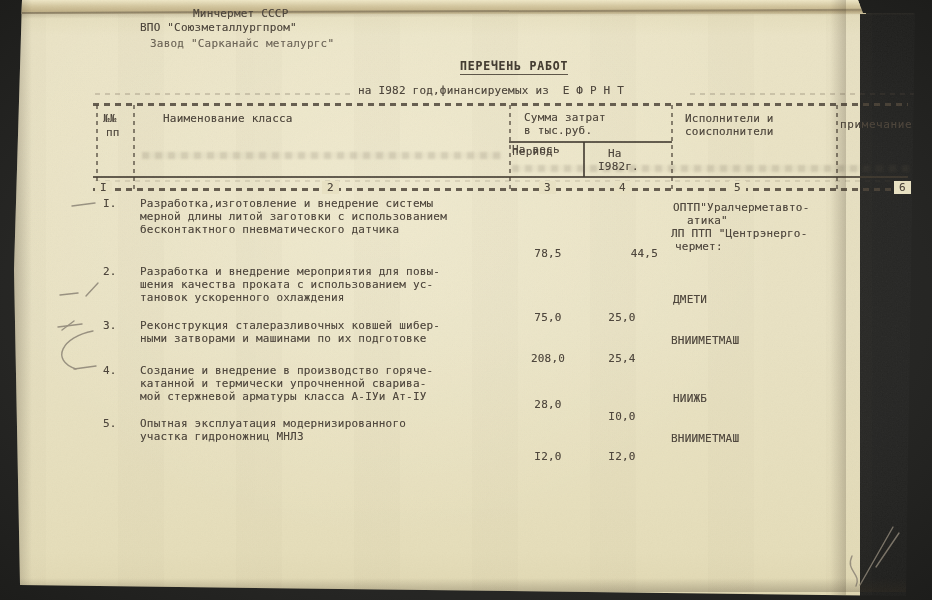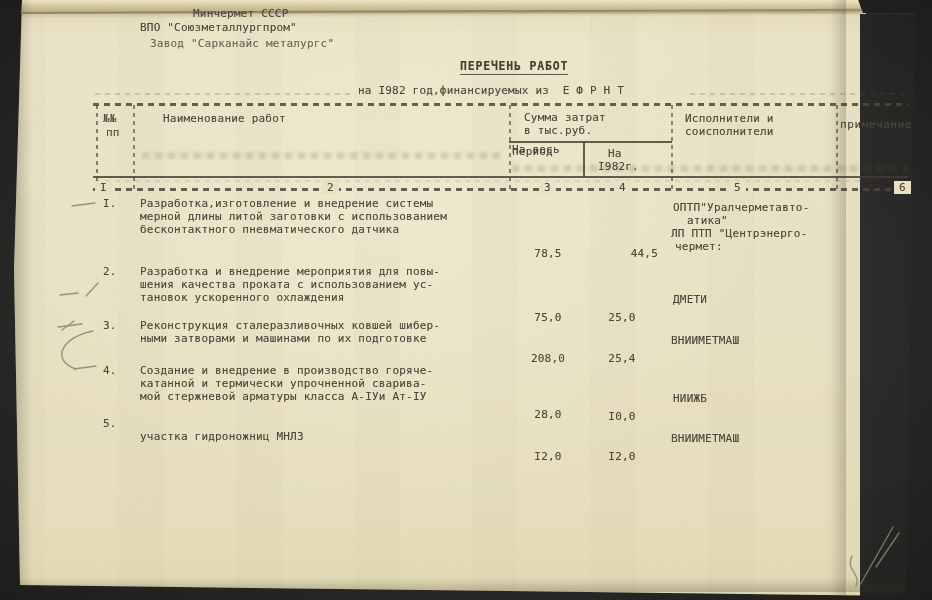--- a/index.html
+++ b/index.html
@@ -86,21 +86,21 @@
   <div class="vd" style="left:509px;top:105px;height:88px;"></div>
   <div class="vd" style="left:671px;top:105px;height:88px;"></div>
   <div class="vd" style="left:836px;top:105px;height:88px;"></div>
   <div class="sl" style="left:509px;top:141px;width:163px;"></div>
   <div class="sl" style="left:583px;top:142px;width:1.6px;height:35px;"></div>
   <div class="sl" style="left:93px;top:176px;width:815px;"></div>
   <div class="hd" style="left:93px;top:188px;width:815px;"></div>
 
   <div class="t" style="left:103px;top:112px;">№№</div>
   <div class="t" style="left:106px;top:126px;">пп</div>
-  <div class="t" style="left:163px;top:112px;">Наименование работ</div>
+  <div class="t" style="left:163px;top:112px;">Наименование класса</div>
   <div class="t" style="left:524px;top:111px;">Сумма затрат</div>
   <div class="t" style="left:524px;top:124px;">в тыс.руб.</div>
   <div class="t" style="left:512px;top:143px;">На весь</div>
   <div class="t" style="left:512px;top:145px;">период</div>
   <div class="t" style="left:608px;top:147px;">На</div>
   <div class="t" style="left:598px;top:160px;">I982г.</div>
   <div class="t" style="left:685px;top:112px;">Исполнители и</div>
   <div class="t" style="left:685px;top:125px;">соисполнители</div>
   <div class="t" style="left:840px;top:118px;letter-spacing:.6px;">примечание</div>
 
@@ -134,25 +134,26 @@
   <div class="t" style="left:140px;top:319px;">Реконструкция сталеразливочных ковшей шибер-</div>
   <div class="t" style="left:140px;top:332px;">ными затворами и машинами по их подготовке</div>
   <div class="t val" style="left:512px;top:332px;">208,0</div>
   <div class="t val" style="left:586px;top:332px;">25,4</div>
   <div class="t" style="left:671px;top:334px;">ВНИИМЕТМАШ</div>
 
   <div class="t" style="left:103px;top:364px;">4.</div>
   <div class="t" style="left:140px;top:364px;">Создание и внедрение в производство горяче-</div>
   <div class="t" style="left:140px;top:377px;">катанной и термически упрочненной сварива-</div>
   <div class="t" style="left:140px;top:390px;">мой стержневой арматуры класса А-IУи Ат-IУ</div>
-  <div class="t val" style="left:512px;top:388px;">28,0</div>
+  <div class="t val" style="left:512px;top:378px;">28,0</div>
   <div class="t val" style="left:586px;top:390px;">I0,0</div>
   <div class="t" style="left:673px;top:392px;">НИИЖБ</div>
 
   <div class="t" style="left:103px;top:417px;">5.</div>
+  <div class="t" style="left:140px;top:417px;">Опытная эксплуатация модернизированного</div>
   <div class="t" style="left:140px;top:430px;">участка гидроножниц МНЛЗ</div>
   <div class="t val" style="left:512px;top:430px;">I2,0</div>
   <div class="t val" style="left:586px;top:430px;">I2,0</div>
   <div class="t" style="left:671px;top:432px;">ВНИИМЕТМАШ</div>
 
   <svg class="overlay" width="932" height="600">
     <g stroke="#8a8274" stroke-width="1.4" fill="none" stroke-linecap="round" opacity="0.85">
       <path d="M72,206 L95,203"></path>
       <path d="M60,295 L78,293"></path>
       <path d="M86,296 L98,283"></path>

